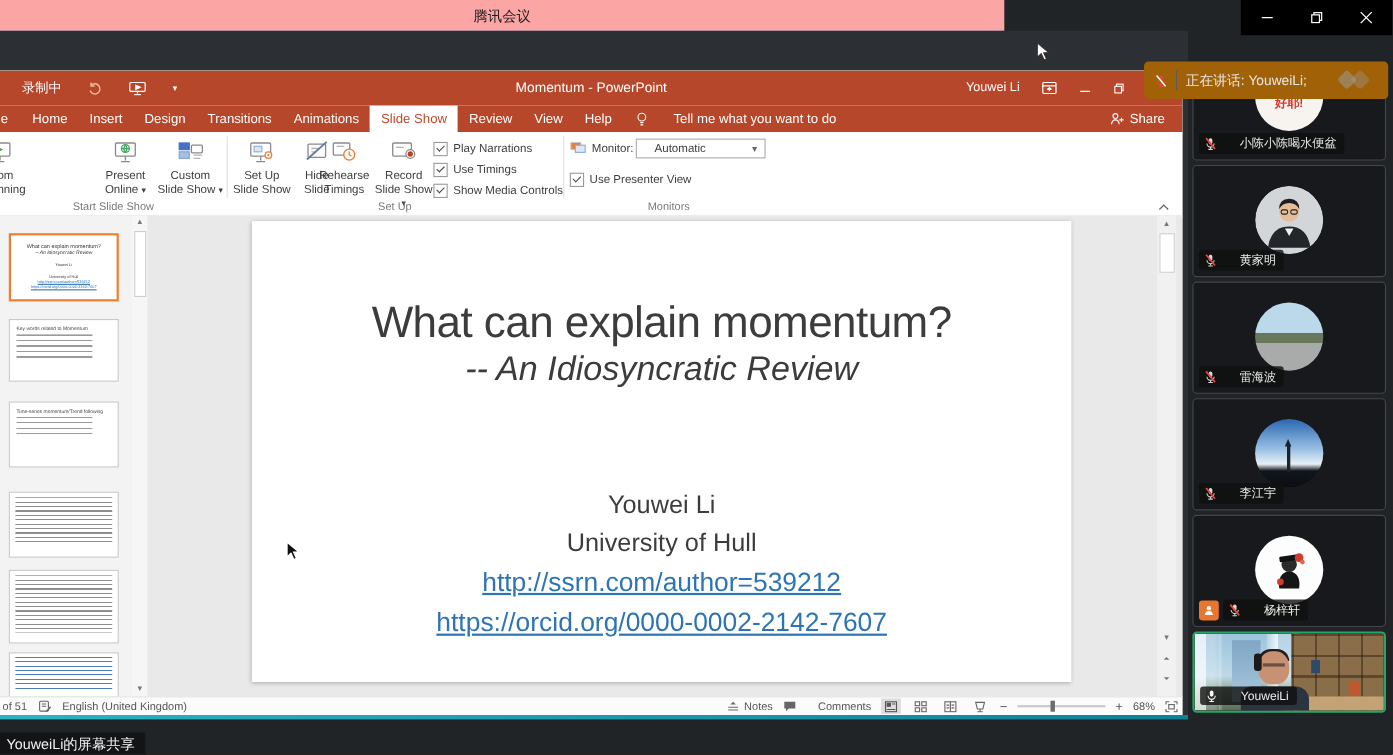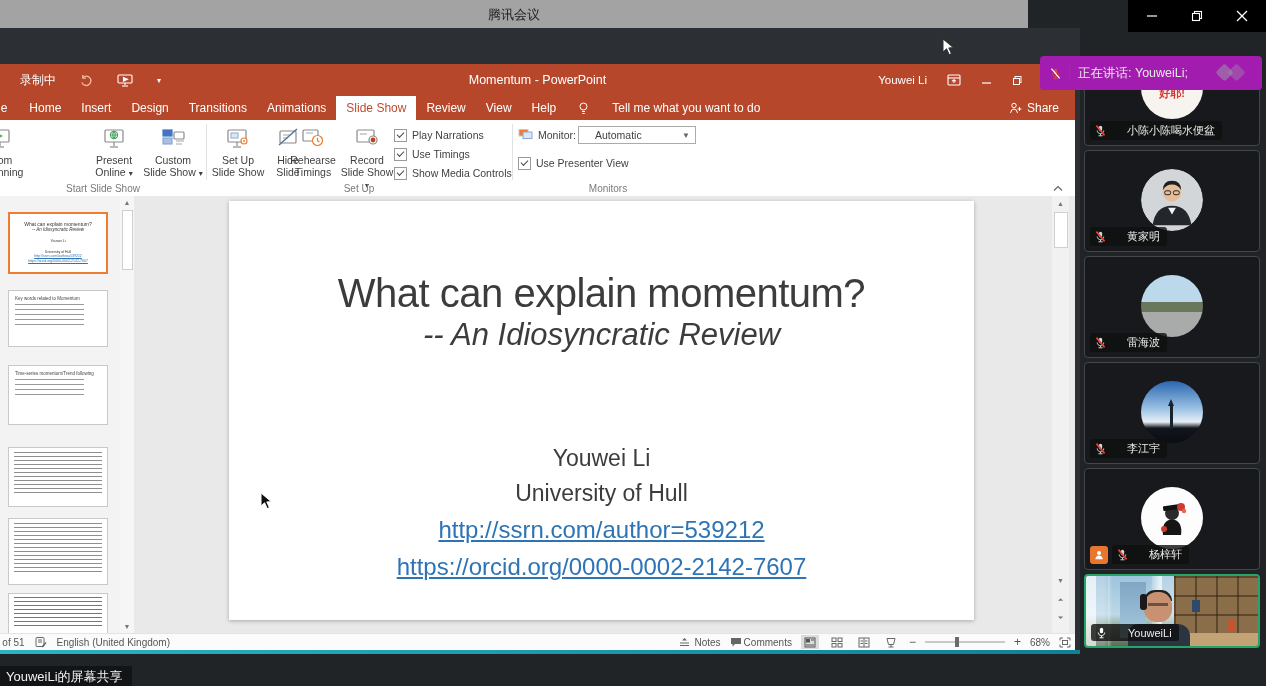--- a/index.html
+++ b/index.html
@@ -1,19 +1,19 @@
 <!DOCTYPE html>
 <html><head>
 <meta charset="utf-8">
 <style>
   html,body{margin:0;padding:0;background:#000;}
   #root{position:relative;width:1266px;height:686px;overflow:hidden;
         font-family:"Liberation Sans","DejaVu Sans",sans-serif;background:#212427;}
   
-  .topbar{position:absolute;left:0;top:0;width:1028px;height:28px;background:#a3a3a3;
+  .topbar{position:absolute;left:0;top:0;width:913px;height:28px;background:#fca5a5;
           border-bottom:5px solid #3b82f6;}
   .topbar-title{position:absolute;left:0;right:0;top:6px;text-align:center;
           font-size:13px;color:#1d1d1d;}
   .corner{position:absolute;left:1128px;top:0;width:138px;height:32px;background:#000;
           display:flex;align-items:center;justify-content:space-between;padding:0 16px;box-sizing:border-box;}
   .wbtn{width:16px;height:16px;display:flex;align-items:center;justify-content:center;cursor:default;}
   
   .desktop{position:absolute;left:0;top:28px;width:1080px;height:626px;background:#2c2f33;}
   .taskbar-edge{position:absolute;left:0;top:622px;width:1080px;height:4px;
           background:linear-gradient(90deg,#2bb3c6,#0f8196);}
@@ -102,21 +102,21 @@
   .av{position:absolute;left:56px;width:62px;height:62px;border-radius:50%;overflow:hidden;}
   .av3{background:linear-gradient(#bcd9ec 0 44%,#69785c 44% 60%,#a8abaa 60% 100%);}
   .av4{background:linear-gradient(#2a66b0 0%,#9cc2e4 45%,#e8f0f6 66%,#11161c 76%,#0a0e13 100%);}
   .twr{position:absolute;left:29px;bottom:14px;width:3px;height:24px;background:#18242e;}
   .twr:before{content:"";position:absolute;left:-2px;top:-6px;border-left:3.5px solid transparent;
         border-right:3.5px solid transparent;border-bottom:7px solid #18242e;}
   .av1{background:#f7f4f0;}
   .av1 .cap{position:absolute;left:0;top:0;width:100%;height:42%;background:#6e4a33;border-radius:31px 31px 0 0;}
   .av1 .yay{position:absolute;left:0;right:0;top:46%;text-align:center;color:#d4372e;font-size:11px;font-weight:bold;}
   .av5{background:#fdfdfd;display:flex;align-items:center;justify-content:center;}
-  .banner{position:absolute;left:1040px;top:56px;width:222px;height:34px;background:#a21caf;border-radius:4px;
+  .banner{position:absolute;left:1040px;top:56px;width:222px;height:34px;background:#a16207;border-radius:4px;
         display:flex;align-items:center;color:#e8e8e8;font-size:12.5px;z-index:9;}
   .banner .div{width:1px;height:18px;background:#5a5d60;margin:0 8px 0 7px;}
   .logo{margin-left:auto;margin-right:10px;position:relative;width:34px;height:18px;}
   .logo i{position:absolute;top:2px;width:13px;height:13px;background:#9aa0a6;opacity:.5;border-radius:3px;transform:rotate(45deg);}
   .logo i.l2{left:12px;opacity:.35;}
   
   .video{position:absolute;inset:0;}
   .v-win{position:absolute;left:0;top:0;width:96px;height:100%;
      background:linear-gradient(180deg,#9dc3dc 0%,#bcd9e8 55%,#8fa38f 75%,#5c6b57 100%);}
   .v-bldg{position:absolute;left:34px;top:6px;width:26px;height:56px;background:linear-gradient(#7fa6c4,#a9c9de);}
@@ -454,21 +454,21 @@
         </div>
         <div class="st-right">
           <span style="display:flex;align-items:center;gap:4px;text-align:right;">
             <svg width="11" height="10" viewBox="0 0 11 10" stroke="#666" fill="none" stroke-width="1">
                 <path d="M5.5 1 l2.5 2.5 h-5 z" fill="#666" stroke="none"></path>
                 <line x1="1" y1="6" x2="10" y2="6"></line>
                 <line x1="1" y1="8.5" x2="10" y2="8.5"></line>
               </svg>
             <span>Notes</span>
           </span>
-          <span style="display:flex;align-items:center;gap:2px;">
+          <span style="display:flex;align-items:center;gap:20px;">
             <svg width="12" height="10" viewBox="0 0 12 10">
                 <path d="M1 1 h10 v6 h-6 l-2.5 2.5 v-2.5 h-1.5 z" fill="#666"></path>
               </svg>
             <span>Comments</span>
           </span>
           <span class="viewbtn on">
             <svg width="12" height="11" viewBox="0 0 12 11" fill="none" stroke="#555" stroke-width="1">
                 <rect x="1" y="1" width="10" height="9"></rect>
                 <rect x="2.5" y="2.5" width="3" height="2.5" fill="#555"></rect>
                 <line x1="7" y1="3" x2="10" y2="3"></line>

